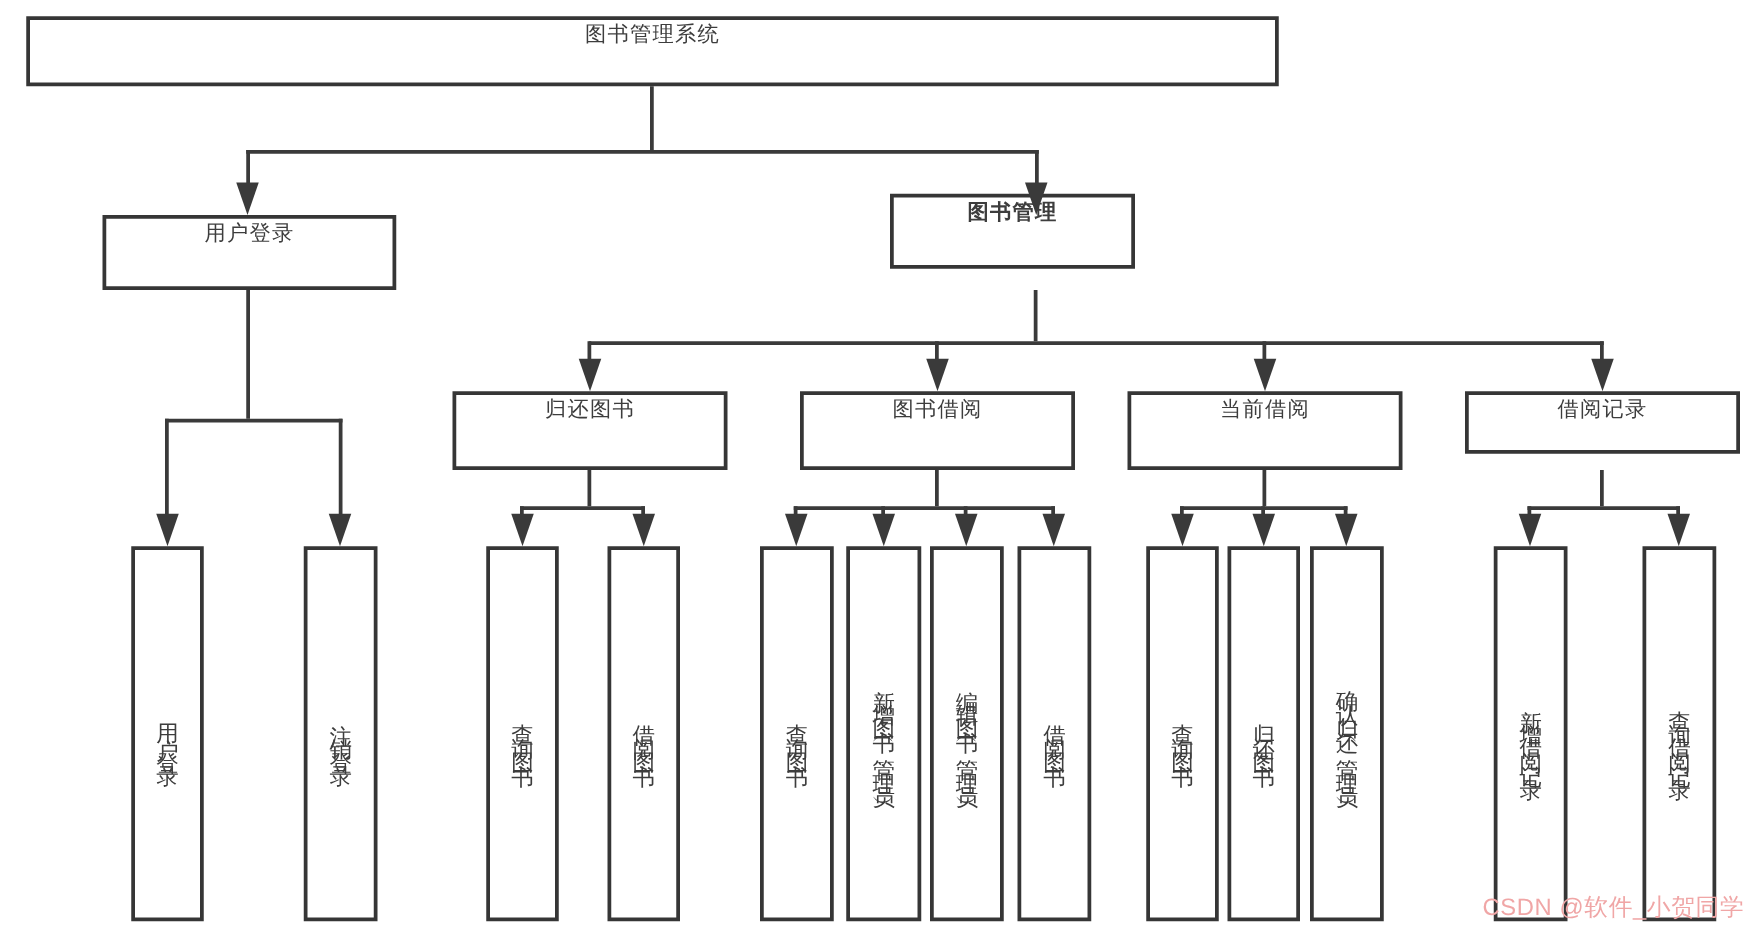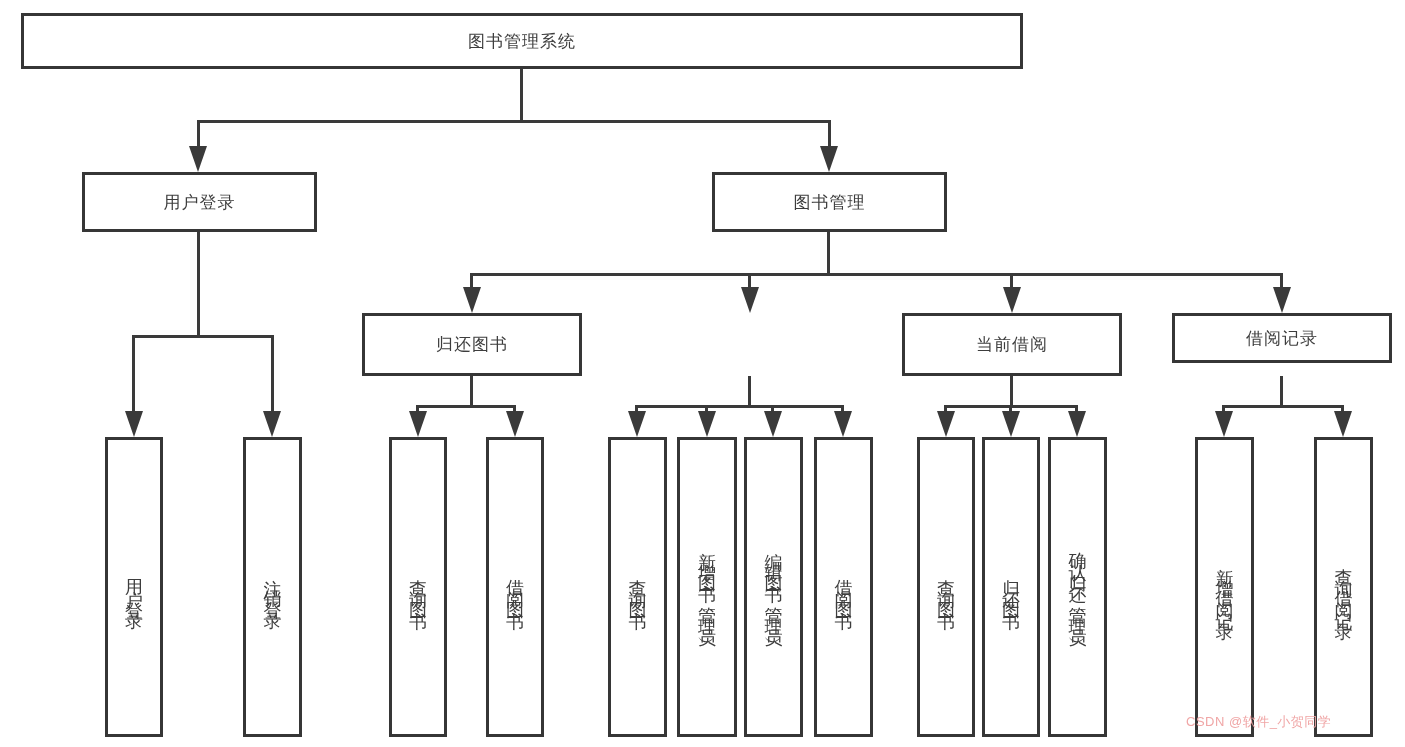--- a/index.html
+++ b/index.html
@@ -11,21 +11,20 @@
     overflow:hidden;
     font-family:"Liberation Sans", sans-serif;
     color:#3a3a3a;
   }
   .hbox{
     position:absolute;
     box-sizing:border-box;
     border:3px solid #363636;
     background:#ffffff;
     display:flex;
-    align-items:center;
     justify-content:center;
     font-size:17px;
     letter-spacing:1px;
     color:#3d3d3d;
   }
   .vbox{
     position:absolute;
     box-sizing:border-box;
     top:437px;
     height:300px;
@@ -49,47 +48,50 @@
   .arr{
     position:absolute;width:0;height:0;
     border-left:9px solid transparent;
     border-right:9px solid transparent;
     border-top:26px solid #3a3a3a;
   }
   .watermark{
     position:absolute;
     left:1186px;
     top:713px;
-    font-size:13px;
+    font-size:19px;
     letter-spacing:0.5px;
     color:#f0a6a6;
     white-space:nowrap;
   }
 </style>
 </head>
 <body>
 
 <div class="canvas">
 
   <div class="hbox" style="left:21px;top:13px;width:1002px;height:56px;">
     <span>图书管理系统</span>
   </div>
 
   <div class="hbox" style="left:82px;top:172px;width:235px;height:60px;">
     <span>用户登录</span>
   </div>
 
-  <div class="hbox" style="left:712px;top:172px;width:235px;height:60px;">
+  <div class="hbox" style="left:712px;top:155px;width:196px;height:60px;font-weight:bold;">
     <span>图书管理</span>
   </div>
 
   <div class="hbox" style="left:362px;top:313px;width:220px;height:63px;">
     <span>归还图书</span>
   </div>
 
+  <div class="hbox" style="left:640px;top:313px;width:220px;height:63px;">
+    <span>图书借阅</span>
+  </div>
 
   <div class="hbox" style="left:902px;top:313px;width:220px;height:63px;">
     <span>当前借阅</span>
   </div>
 
   <div class="hbox" style="left:1172px;top:313px;width:220px;height:50px;">
     <span>借阅记录</span>
   </div>
 
   <div class="vbox" style="left:105px;width:58px;">

